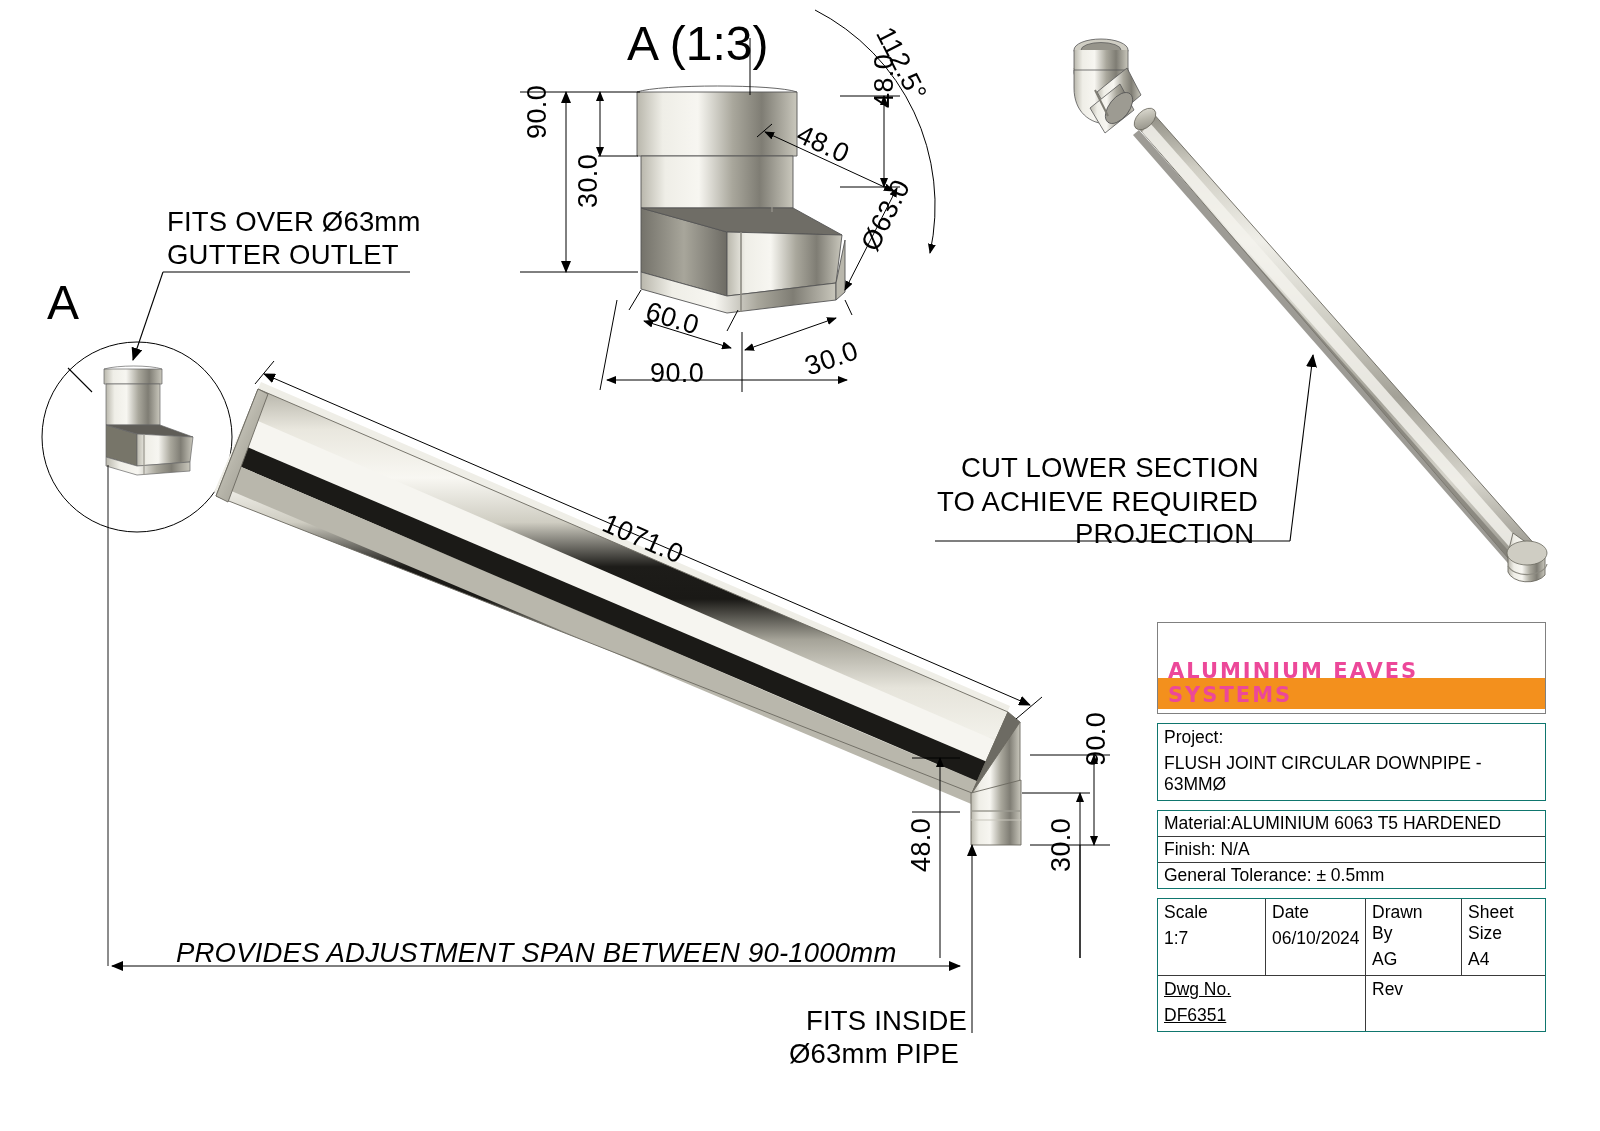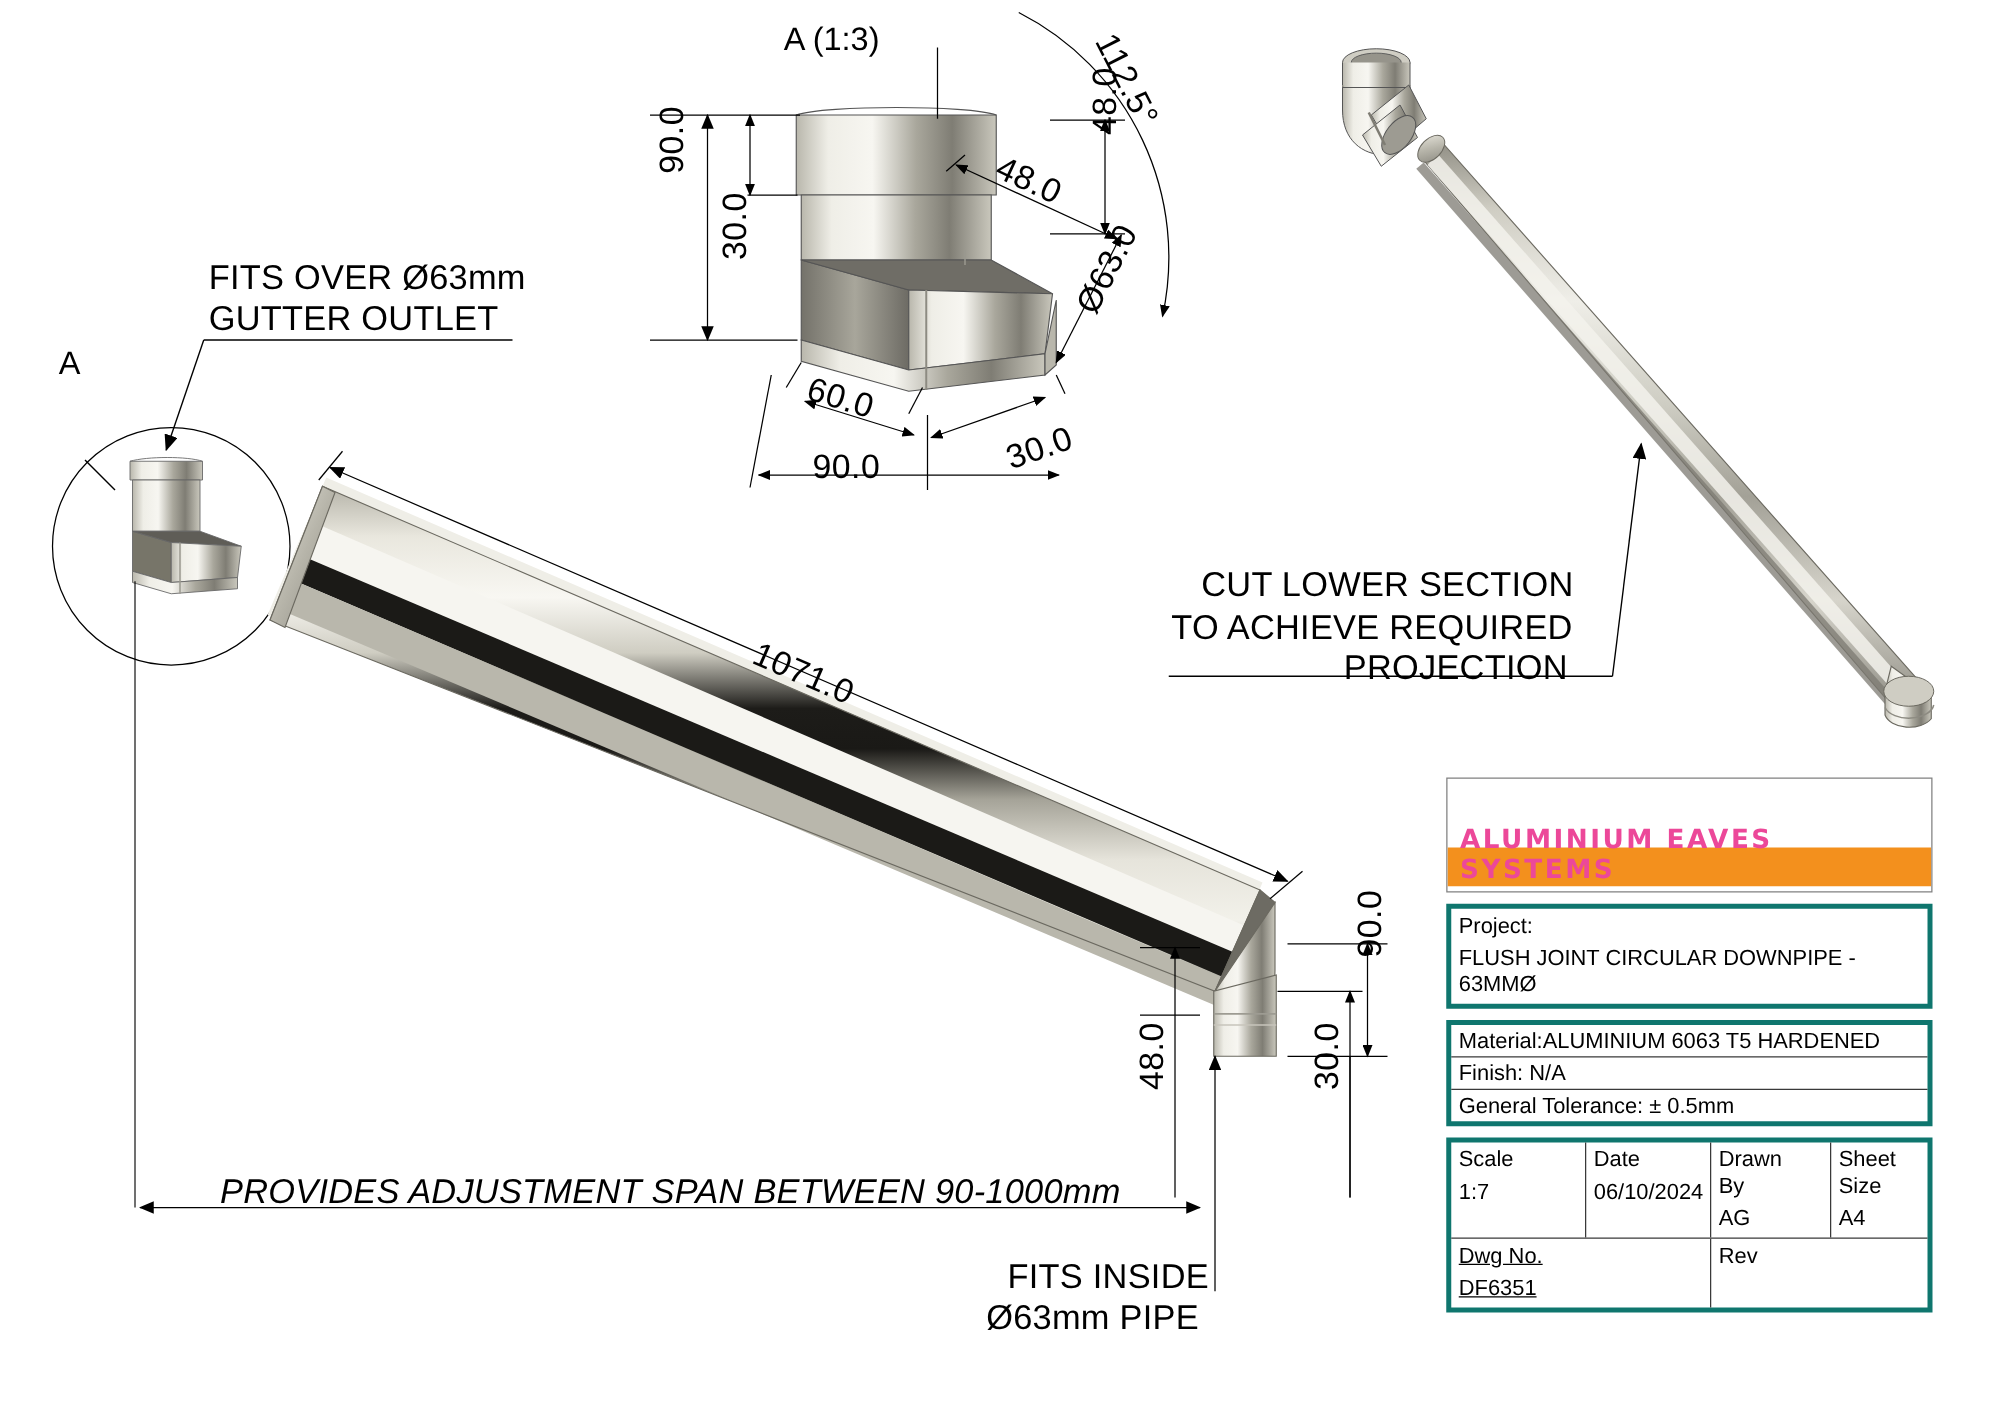--- a/index.html
+++ b/index.html
@@ -3,34 +3,34 @@
 <meta charset="utf-8">
 <style>
   html,body{margin:0;padding:0;background:#fff;}
   body{width:1600px;height:1131px;position:relative;overflow:hidden;
        font-family:"Liberation Sans", sans-serif; color:#000;}
   .page{position:absolute;inset:0;}
   svg.draw{position:absolute;left:0;top:0;width:1600px;height:1131px;}
   .txt{position:absolute;white-space:pre;line-height:1.18;}
   .dimtxt{font-size:27px;letter-spacing:.4px;}
   .notetxt{font-size:27.5px;letter-spacing:.2px;}
-  .big{font-size:26px;}
+  .big{font-size:48px;}
 
   
   #titleblock{position:absolute;left:1157px;top:622px;width:389px;}
   .tb-box{border:1px solid #808080;box-sizing:border-box;}
   .logo-box{height:92px;background:#fff;position:relative;overflow:hidden;}
   .logo-top{position:absolute;left:8px;top:6px;font-size:46px;font-weight:bold;
             letter-spacing:-1px;font-family:"DejaVu Sans", sans-serif;}
   .logo-alu{color:#474747;}
   .logo-gutter{color:#F3901D;}
   .logo-bar{position:absolute;left:0;right:0;bottom:4px;height:31px;background:#F3901D;}
   .logo-sub{position:absolute;left:10px;bottom:6px;font-size:21px;color:#ec4899;
             font-weight:bold;letter-spacing:2.0px;font-family:"DejaVu Sans", sans-serif;}
-  .tb-group{margin-top:9px;border:4px solid #0f766e;box-sizing:border-box;}
+  .tb-group{margin-top:9px;border:1px solid #0f766e;box-sizing:border-box;}
   .tb-row{border-bottom:1px solid #3a3a3a;box-sizing:border-box;padding:2px 6px;
           font-size:17.5px;}
   .tb-row:last-child{border-bottom:none;}
   .tb-row.tall{padding:3px 6px 5px 6px;}
   .grid4{display:flex;}
   .grid4 > div{border-right:1px solid #3a3a3a;box-sizing:border-box;padding:3px 20px 5px 6px;
                font-size:17.5px;}
   .grid4 > div:last-child{border-right:none;}
   .c1{width:108px;}.c2{width:100px;}.c3{width:96px;}.c4{flex:1;}
   .grid2{display:flex;border-top:1px solid #3a3a3a;}

